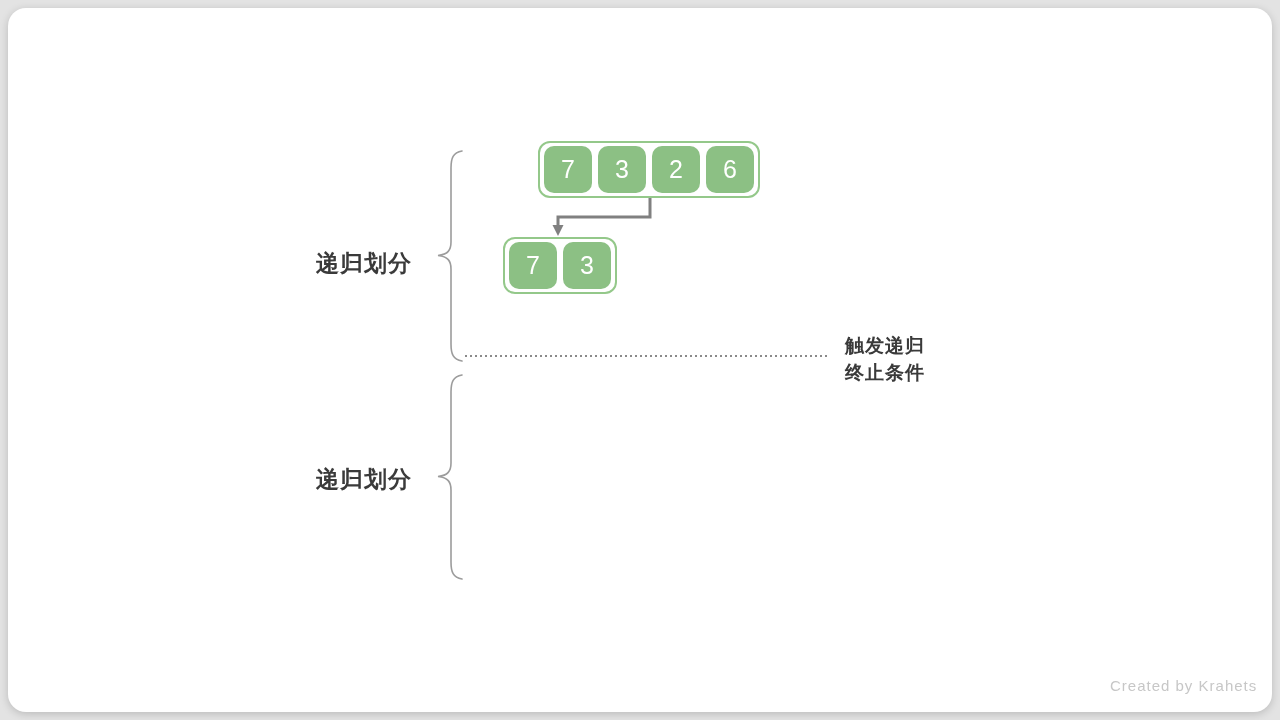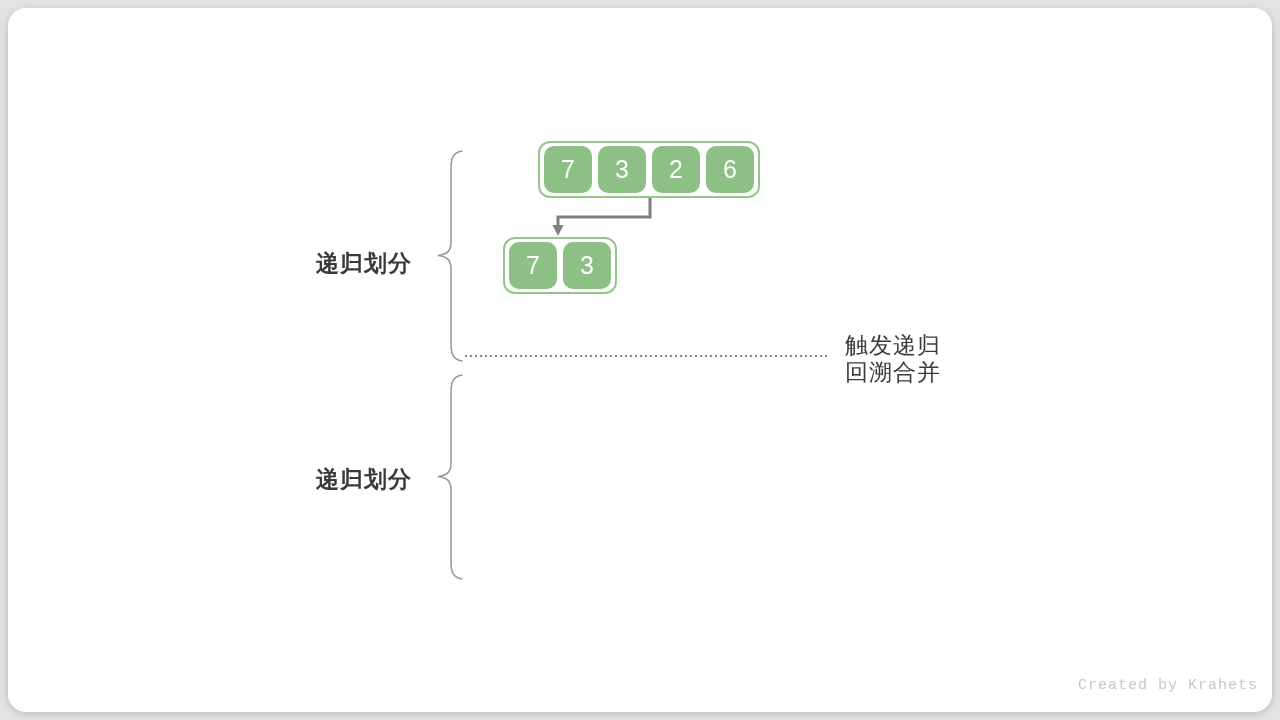--- a/index.html
+++ b/index.html
@@ -69,34 +69,35 @@
     background: repeating-linear-gradient(
       90deg,
       var(--dotted, #8a8a8a) 0px,
       var(--dotted, #8a8a8a) 2px,
       transparent 2px,
       transparent 5px
     );
   }
   .annotation {
     position: absolute;
-    font-size: 23px;
-    font-weight: normal;
+    font-size: 19px;
+    font-weight: bold;
     color: var(--label-text, #3a3a3a);
     line-height: 27px;
     letter-spacing: 1px;
     white-space: nowrap;
   }
   .watermark {
     position: absolute;
-    font-family: Liberation Mono, monospace;
+    font-family: Liberation Sans, sans-serif;
     font-size: 15px;
     letter-spacing: 1px;
     color: var(--watermark-text, #c7c7c7);
     white-space: nowrap;
+    margin-left: 32px;
   }
 </style>
 </head>
 <body>
 
 <div class="stage">
   <div class="card">
 
     <div class="phase-label" style="left:264px; top:240px;">递归划分</div>
 
@@ -124,19 +125,19 @@
 
     <div class="array-box" style="left:495px; top:229px;">
       <span class="cell">7</span>
       <span class="cell">3</span>
     </div>
 
     <div class="dotted-line" style="left:457px; top:347px; width:365px;"></div>
 
     <div class="annotation" style="left:837px; top:324px;">
       <div>触发递归</div>
-      <div>回溯合并</div>
+      <div>终止条件</div>
     </div>
 
     <div class="watermark" style="left:1070px; top:669px;">Created by Krahets</div>
 
   </div>
 </div>
 
 </body></html>

